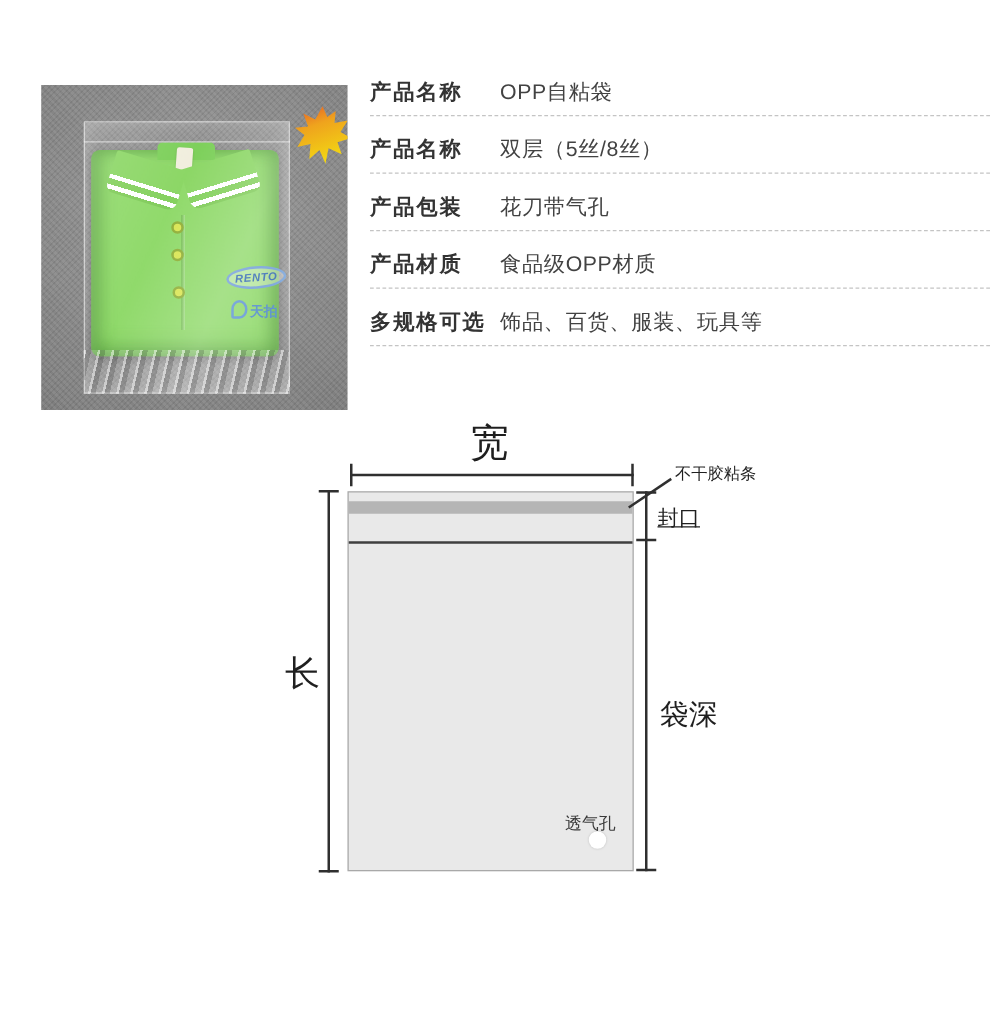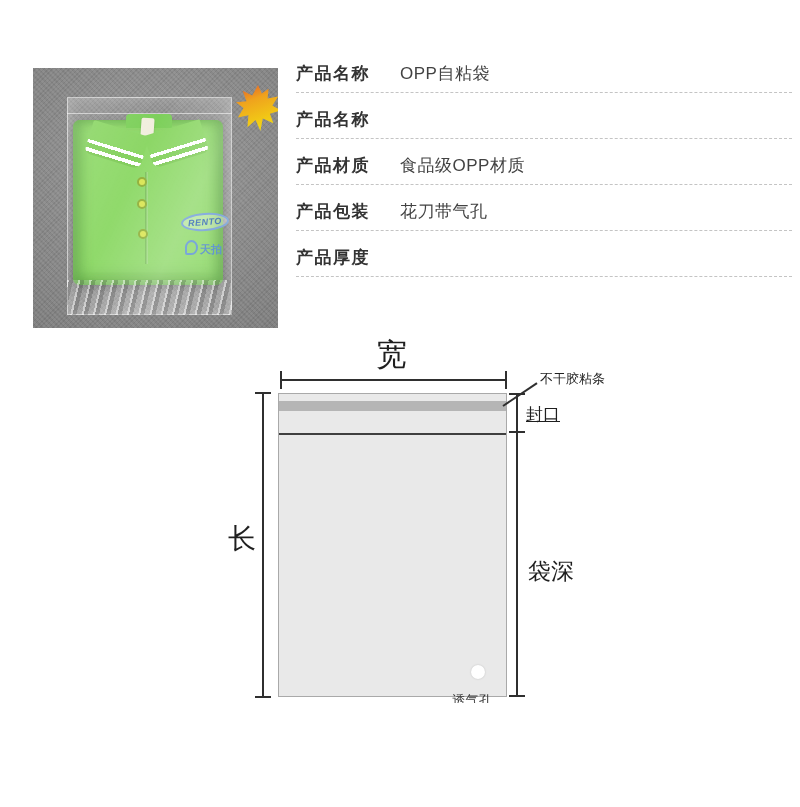--- a/index.html
+++ b/index.html
@@ -49,21 +49,21 @@
   .spec-label { width: 104px; font-size: 17px; font-weight: bold; color: #333333; letter-spacing: 1.5px; }
   .spec-value { font-size: 17px; color: #424242; letter-spacing: .5px; }
 
   
   .dg { position: absolute; color: #1f1f1f; }
   .dg-width-label { left: 376px; top: 334px; font-size: 31px; font-weight: 500; }
   .dg-length-label { left: 228px; top: 520px; font-size: 28px; font-weight: 500; }
   .dg-depth-label { left: 528px; top: 556px; font-size: 23px; font-weight: 500; }
   .dg-seal-label { left: 526px; top: 403px; font-size: 17px; font-weight: 500; text-decoration: underline; }
   .dg-adhesive-label { left: 540px; top: 370px; font-size: 13px; }
-  .dg-airhole-label { left: 452px; top: 692px; font-size: 13.5px; color: #3a3a3a; }
+  .dg-airhole-label { left: 452px; top: 650px; font-size: 13.5px; color: #3a3a3a; }
 
   .mline { position: absolute; background: #2f2f2f; }
   .hline { height: 2px; }
   .vline { width: 2px; }
   .tick-v { position: absolute; width: 2px; height: 18px; background: #2f2f2f; top: -8px; }
   .tick-h { position: absolute; height: 2px; width: 16px; background: #2f2f2f; left: -7px; }
 
   .width-line { left: 280px; top: 379px; width: 227px; }
   .left-line  { left: 262px; top: 392px; height: 306px; }
   .right-line { left: 516px; top: 393px; height: 304px; }
@@ -116,31 +116,33 @@
     </svg>
   </div>
 
   <div class="spec">
     <div class="spec-row">
       <div class="spec-label">产品名称</div>
       <div class="spec-value">OPP自粘袋</div>
     </div>
     <div class="spec-row">
       <div class="spec-label">产品名称</div>
+      <div class="spec-value">双层（5丝/8丝）</div>
+    </div>
+    <div class="spec-row">
+      <div class="spec-label">产品包装</div>
+      <div class="spec-value">花刀带气孔</div>
     </div>
     <div class="spec-row">
       <div class="spec-label">产品材质</div>
       <div class="spec-value">食品级OPP材质</div>
     </div>
     <div class="spec-row">
-      <div class="spec-label">产品包装</div>
-      <div class="spec-value">花刀带气孔</div>
-    </div>
-    <div class="spec-row">
-      <div class="spec-label">产品厚度</div>
+      <div class="spec-label">多规格可选</div>
+      <div class="spec-value">饰品、百货、服装、玩具等</div>
     </div>
   </div>
 
   <div class="dg dg-width-label">宽</div>
 
   <div class="mline hline width-line">
     <span class="tick-v" style="left:0;"></span>
     <span class="tick-v" style="right:0;"></span>
   </div>
 

